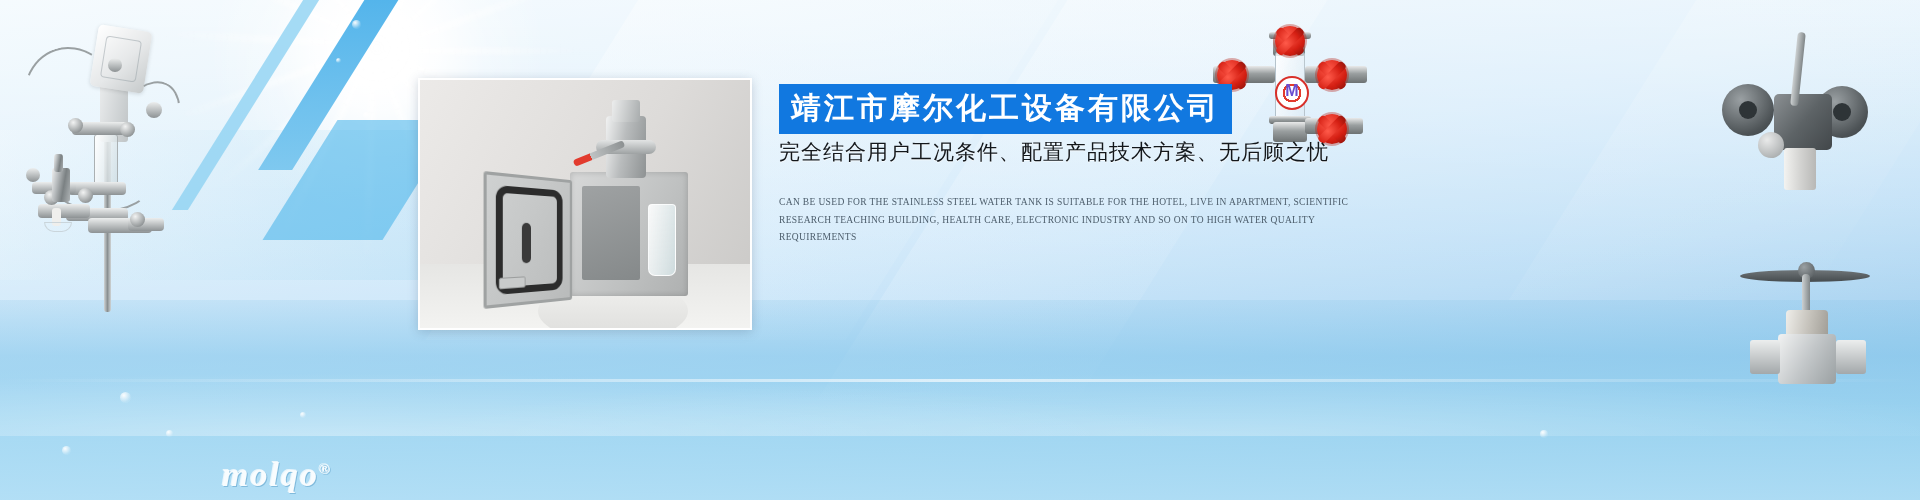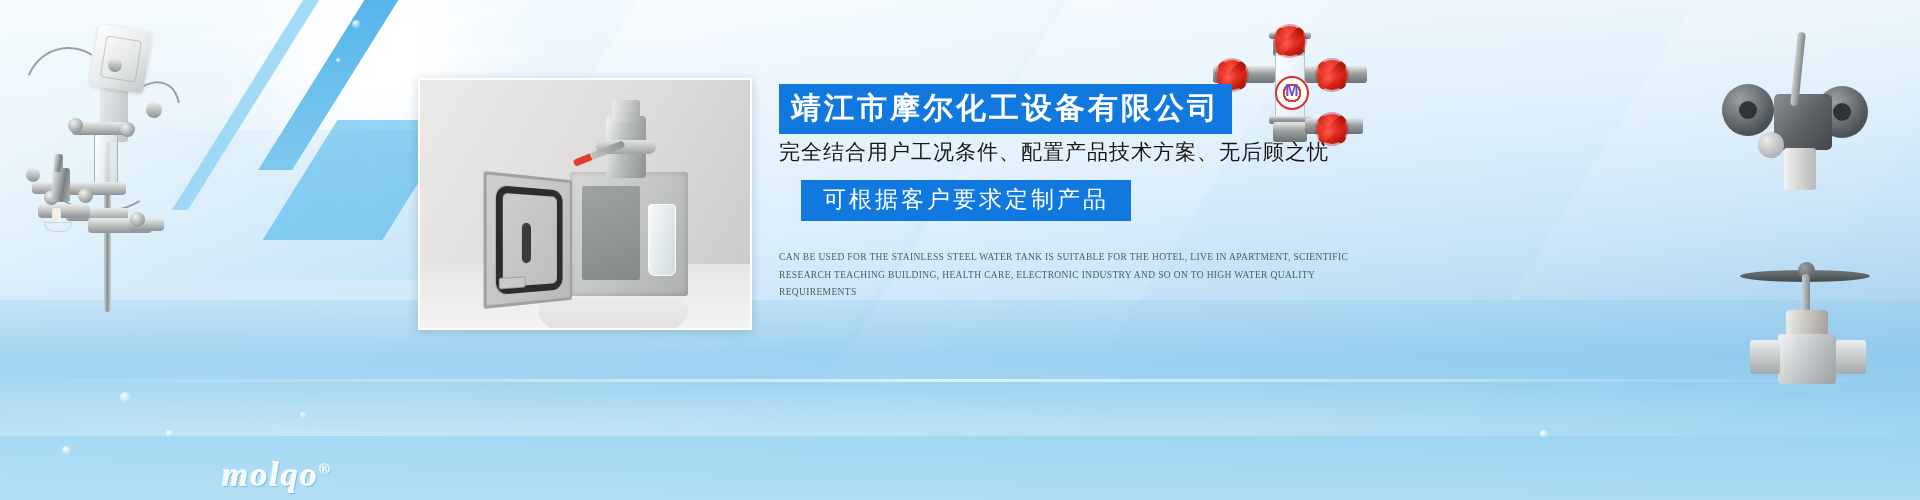--- a/index.html
+++ b/index.html
@@ -306,21 +306,20 @@
     <div class="bv-stem"></div>
     <div class="bv-bonnet"></div>
     <div class="bv-body"></div>
     <div class="bv-end" style="left:10px;"></div>
     <div class="bv-end" style="left:96px;"></div>
   </div>
 
   <div class="copy">
     <div><span class="hl1">靖江市摩尔化工设备有限公司</span></div>
     <div class="line3">完全结合用户工况条件、配置产品技术方案、无后顾之忧</div>
-    <div><span class="hl2">可根据客户要求定制产品</span></div>
     <div class="fineprint">CAN BE USED FOR THE STAINLESS STEEL WATER TANK IS SUITABLE FOR THE HOTEL, LIVE IN APARTMENT, SCIENTIFIC RESEARCH TEACHING BUILDING, HEALTH CARE, ELECTRONIC INDUSTRY AND SO ON TO HIGH WATER QUALITY REQUIREMENTS</div>
   </div>
 
   <div class="watermark">
     <span>molqo</span><sup>®</sup>
   </div>
 
 </div>
 
 </body></html>

